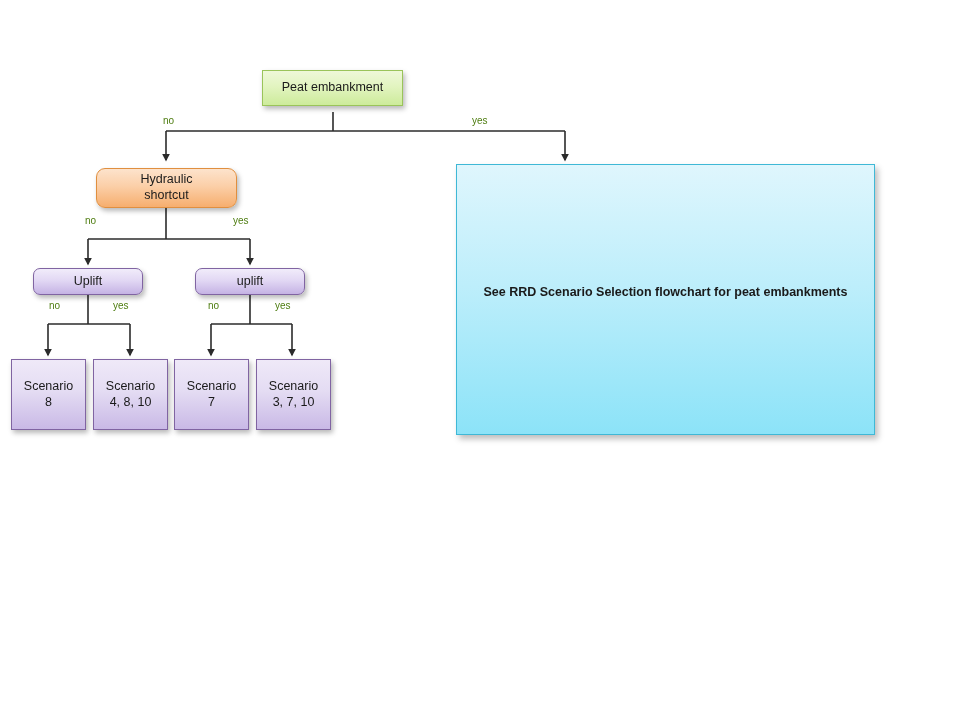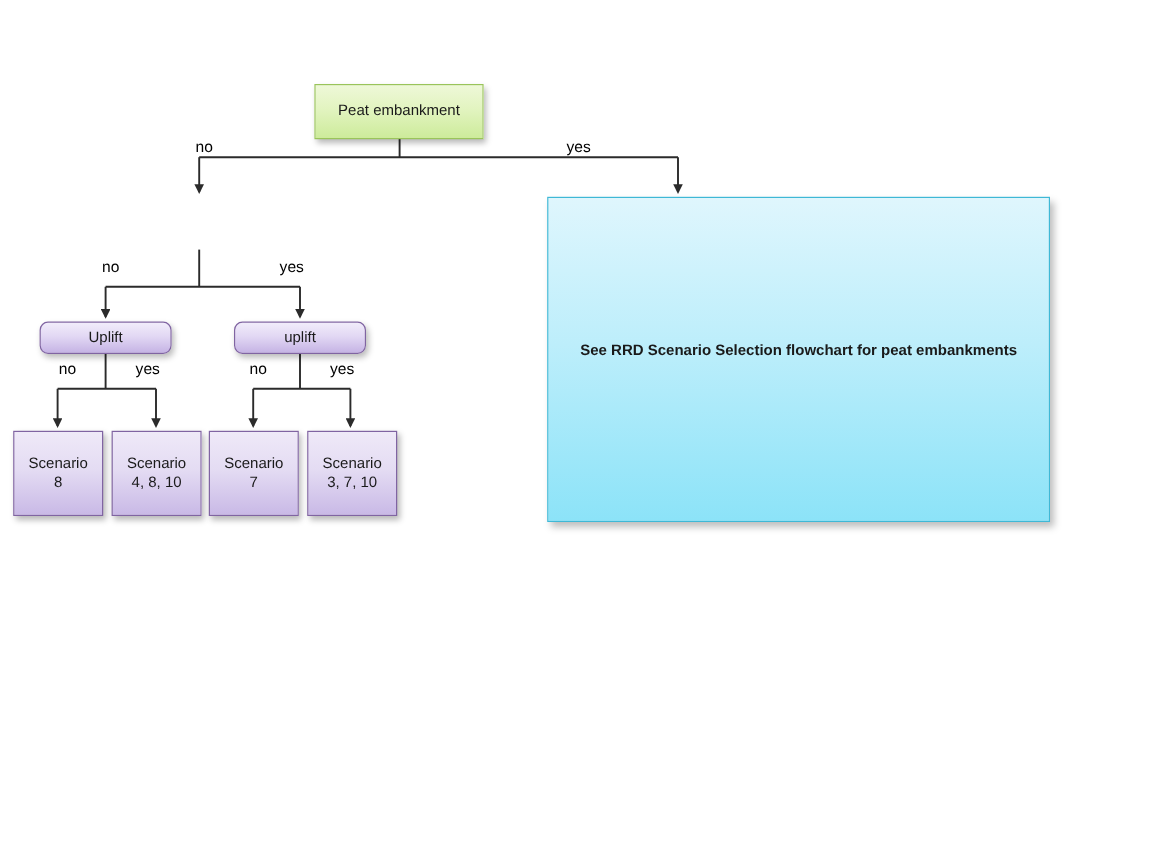--- a/index.html
+++ b/index.html
@@ -71,22 +71,22 @@
     justify-content: center;
     box-shadow: 3px 4px 6px rgba(0,0,0,0.26);
   }
   .cyan-text {
     margin-top: 118px;
     font-size: 12.5px;
     color: #1a1a1a;
   }
   .edge-label {
     position: absolute;
-    font-size: 13px;
-    color: #000000;
+    font-size: 10px;
+    color: #4d7c0f;
     white-space: nowrap;
   }
 </style>
 </head>
 <body>
 
 <div id="canvas">
 
   <svg class="connectors" viewBox="0 0 960 720" xmlns="http://www.w3.org/2000/svg">
     <defs>
@@ -115,22 +115,24 @@
       <path d="M 48 324 L 48 355" marker-end="url(#arrow)"></path>
       <path d="M 130 324 L 130 355" marker-end="url(#arrow)"></path>
 
       <path d="M 250 295 L 250 324"></path>
       <path d="M 211 324 L 292 324"></path>
       <path d="M 211 324 L 211 355" marker-end="url(#arrow)"></path>
       <path d="M 292 324 L 292 355" marker-end="url(#arrow)"></path>
     </g>
   </svg>
 
-  <div class="node node-green" style="left:262px; top:70px; width:141px; height:46px;">Peat embankment</div>
+  <div class="node node-green" style="left:262px; top:70px; width:141px; height:36px;">Peat embankment</div>
 
+  <div class="node node-orange" style="left:96px; top:168px; width:141px; height:40px;">Hydraulic
+shortcut</div>
 
   <div class="node node-purple-round" style="left:33px; top:268px; width:110px; height:27px;">Uplift</div>
 
   <div class="node node-purple-round" style="left:195px; top:268px; width:110px; height:27px;">uplift</div>
 
   <div class="node node-purple" style="left:11px; top:359px; width:75px; height:71px;">Scenario
 8</div>
 
   <div class="node node-purple" style="left:93px; top:359px; width:75px; height:71px;">Scenario
 4, 8, 10</div>

